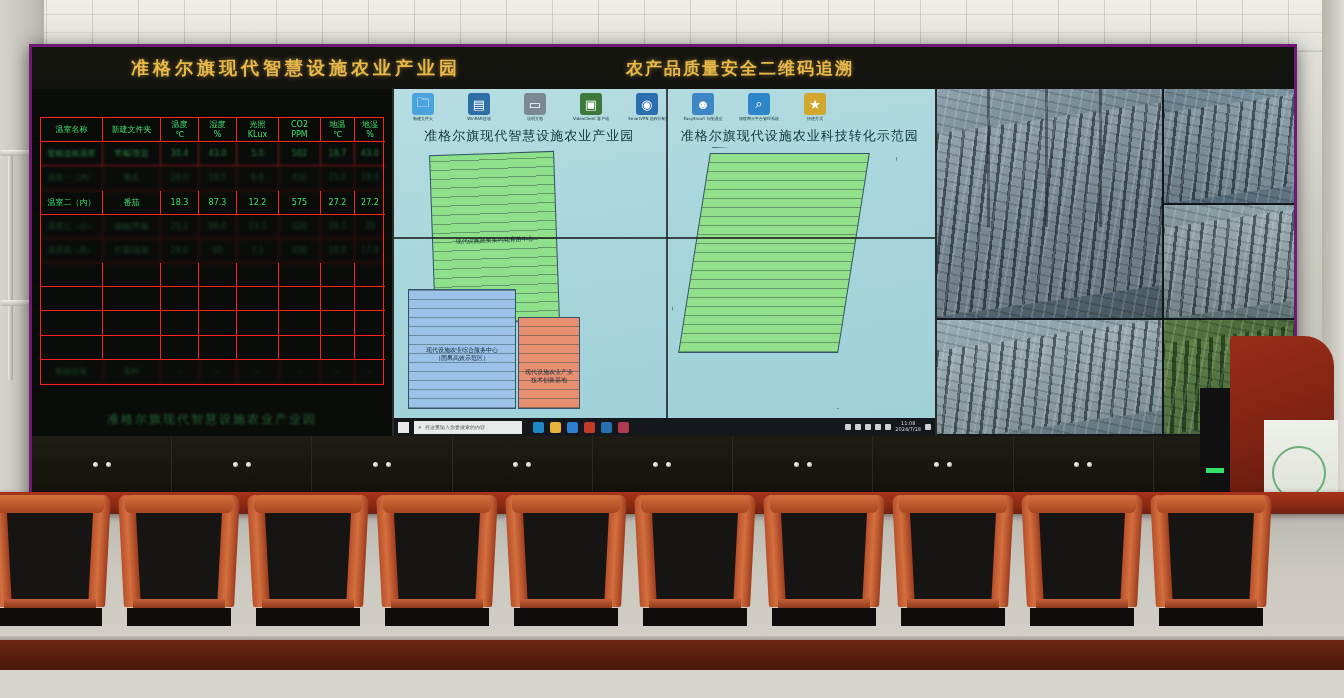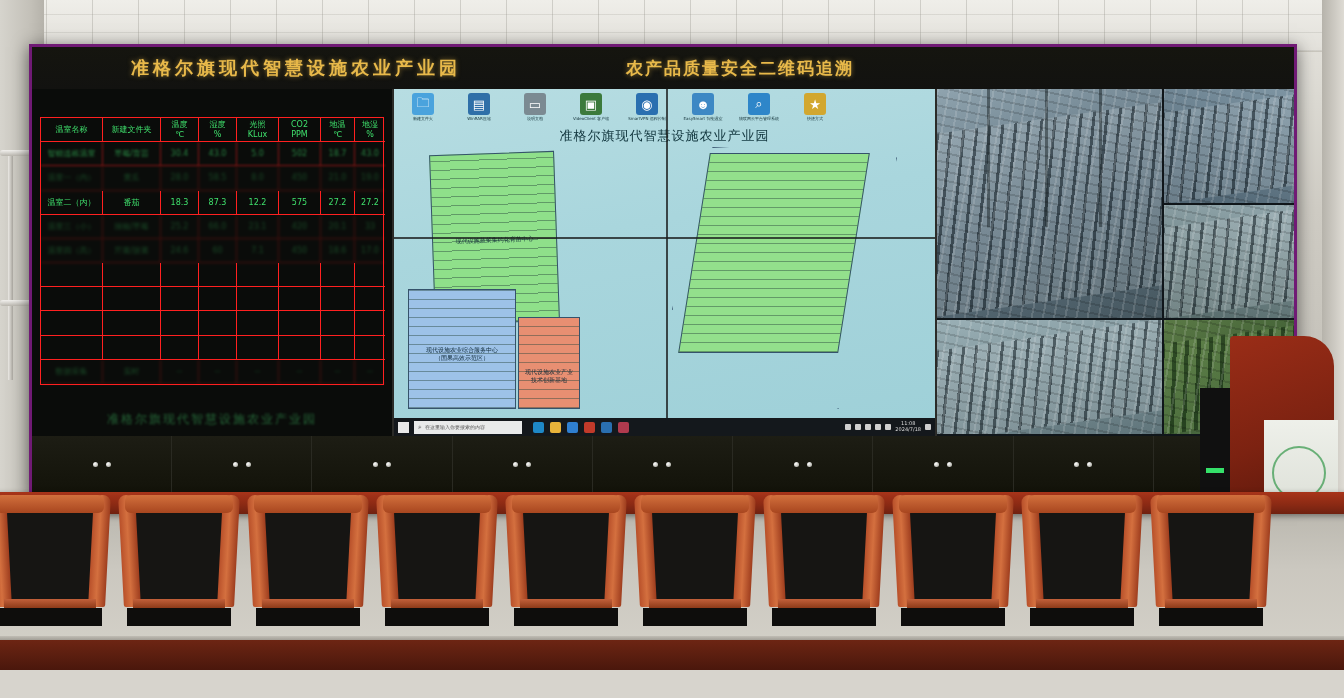--- a/index.html
+++ b/index.html
@@ -520,20 +520,21 @@
               <div class="lbl">物联网云平台管理系统</div>
             </div>
             <div class="desk-icon">
               <div class="glyph" style="background: rgb(210, 167, 47);">★</div>
               <div class="lbl">快捷方式</div>
             </div>
           </div>
 
         <div class="center-head">
           <div class="h">准格尔旗现代智慧设施农业产业园</div>
+          <div class="h">准格尔旗现代设施农业科技转化示范园</div>
         </div>
 
         <div class="map-area">
 
           <div class="plot green" style="left:38px; top:6px; width:125px; height:170px; transform:rotate(-2deg);">
             <div class="plot-rows"></div>
             <div class="plot-lbl" style="top:82px;">现代设施蔬菜集约化育苗中心</div>
           </div>
           <div class="plot blue" style="left:14px; top:142px; width:108px; height:120px;">
             <div class="plot-rows"></div>

